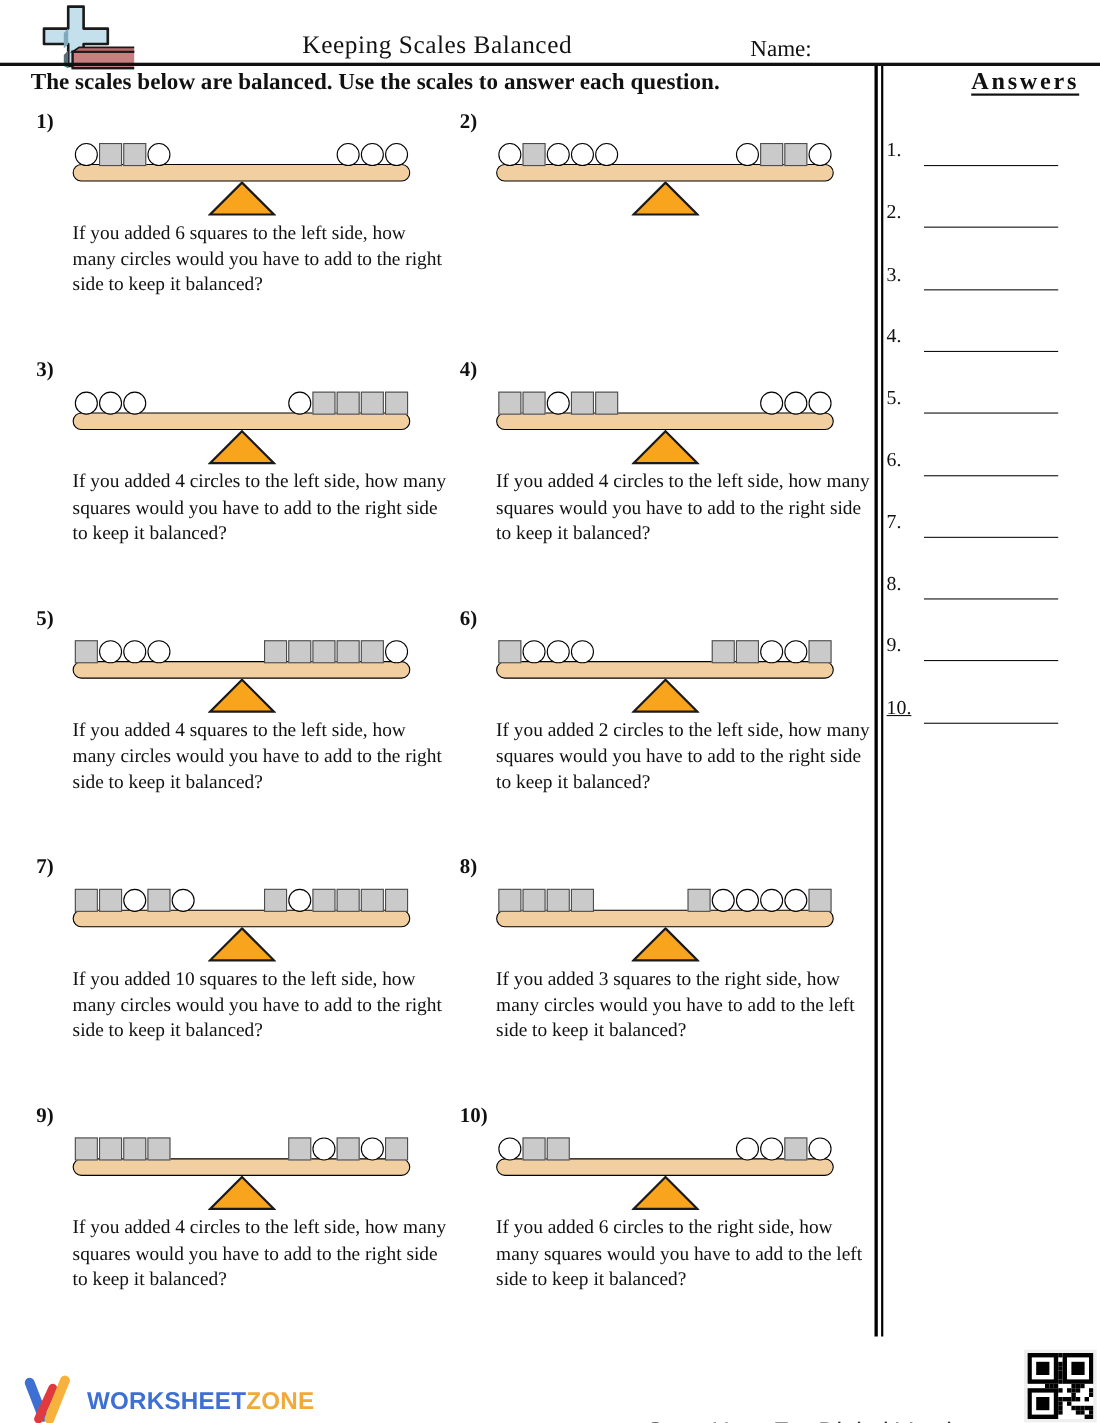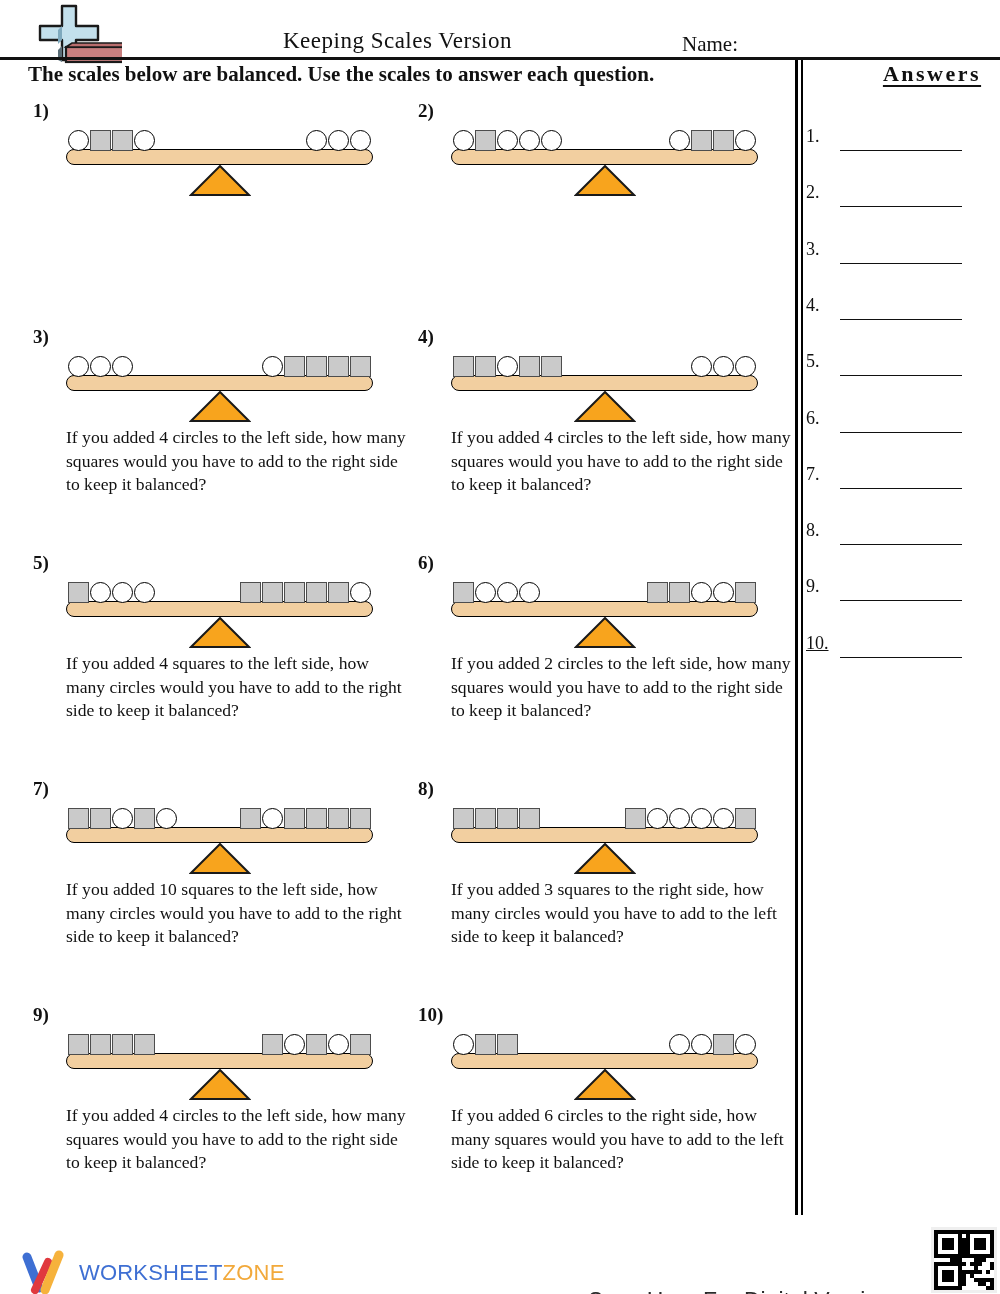--- a/index.html
+++ b/index.html
@@ -35,42 +35,42 @@
   .shape{box-sizing:border-box;width:21px;height:21px;}
   .shape.circle{border:1.6px solid #000;border-radius:50%;background:#fff;}
   .shape.square{border:1.8px solid #4d4d4d;background:#cacaca;}
   .beam{height:16px;margin-top:-2px;background:var(--beam,#f2cfa0);
         border:1.6px solid #000;border-radius:9px;box-sizing:border-box;}
   .fulcrum-wrap{display:flex;justify-content:center;}
   .question{margin:3px 0 0 33px;width:342px;font-size:17.6px;line-height:23.5px;}
 
   
   .logo{position:absolute;left:18px;top:1248px;display:flex;align-items:center;gap:9px;}
-  .logo-text{font-family:"Liberation Sans",sans-serif;font-weight:normal;font-size:22px;
+  .logo-text{font-family:"Liberation Sans",sans-serif;font-weight:bold;font-size:22px;
              letter-spacing:.2px;}
   .logo-text .zone{color:var(--logo-orange,#f2a93b);}
   .logo-text .wz{color:var(--logo-blue,#3e6fd3);}
   .scan-text{position:absolute;left:588px;top:1288px;font-family:"Liberation Sans",sans-serif;
              font-size:23px;color:#2b2b2b;}
   .qr{position:absolute;left:931px;top:1227px;width:66px;height:66px;background:#efefef;
       display:flex;align-items:center;justify-content:center;}
 </style>
 </head>
 <body>
 
 <div class="hdr-icon">
   <svg width="96" height="62" viewBox="0 0 96 62">
     <path d="M36,4 h14 v20 h22 v14 h-22 v20 h-14 v-20 h-22 v-14 h22 z" fill="#c3e0ec" stroke="#1a1a1a" stroke-width="2.4" stroke-linejoin="round"></path>
     <path d="M36,24 l-4,4 v14 l4,-4 z" fill="#7fa9bd" stroke="none"></path>
     <path d="M36,44 l-4,4 v10 l4,2 z" fill="#5a6e78" stroke="none"></path>
     <rect x="40" y="45" width="62" height="15" fill="#c87f7f" stroke="#1a1a1a" stroke-width="2.2"></rect>
     <path d="M40,45 l6,-4 h56 l0,4 z" fill="#b96d6d" stroke="#1a1a1a" stroke-width="1.6"></path>
   </svg>
 </div>
-<div class="page-title">Keeping Scales Version</div>
+<div class="page-title">Keeping Scales Balanced</div>
 <div class="name-label">Name:</div>
 <div class="hdr-rule"></div>
 <div class="instruction">The scales below are balanced. Use the scales to answer each question.</div>
 
 <div class="answers-divider"></div>
 <div class="answers-title">Answers</div>
 <div id="answers-rows">
     <div class="ans-row" style="top: 126px;">
       <span class="ans-num">1.</span>
       <span class="ans-line"></span>
@@ -130,20 +130,21 @@
             <span class="shape circle"></span>
           </div>
         </div>
         <div class="beam"></div>
         <div class="fulcrum-wrap">
           <svg width="62" height="32" viewBox="0 0 62 32">
             <polygon points="31,1 60,30 2,30" fill="#f8a41d" stroke="#1a1a1a" stroke-width="2"></polygon>
           </svg>
         </div>
       </div>
+      <div class="question">If you added 6 squares to the left side, how many circles would you have to add to the right side to keep it balanced?</div>
     </div>
     <div class="problem" style="left: 418px; top: 100px;">
       <div class="prob-number">2)</div>
       <div class="scale">
         <div class="shapes-row">
           <div class="shape-group">
             <span class="shape circle"></span>
             <span class="shape square"></span>
             <span class="shape circle"></span>
             <span class="shape circle"></span>

